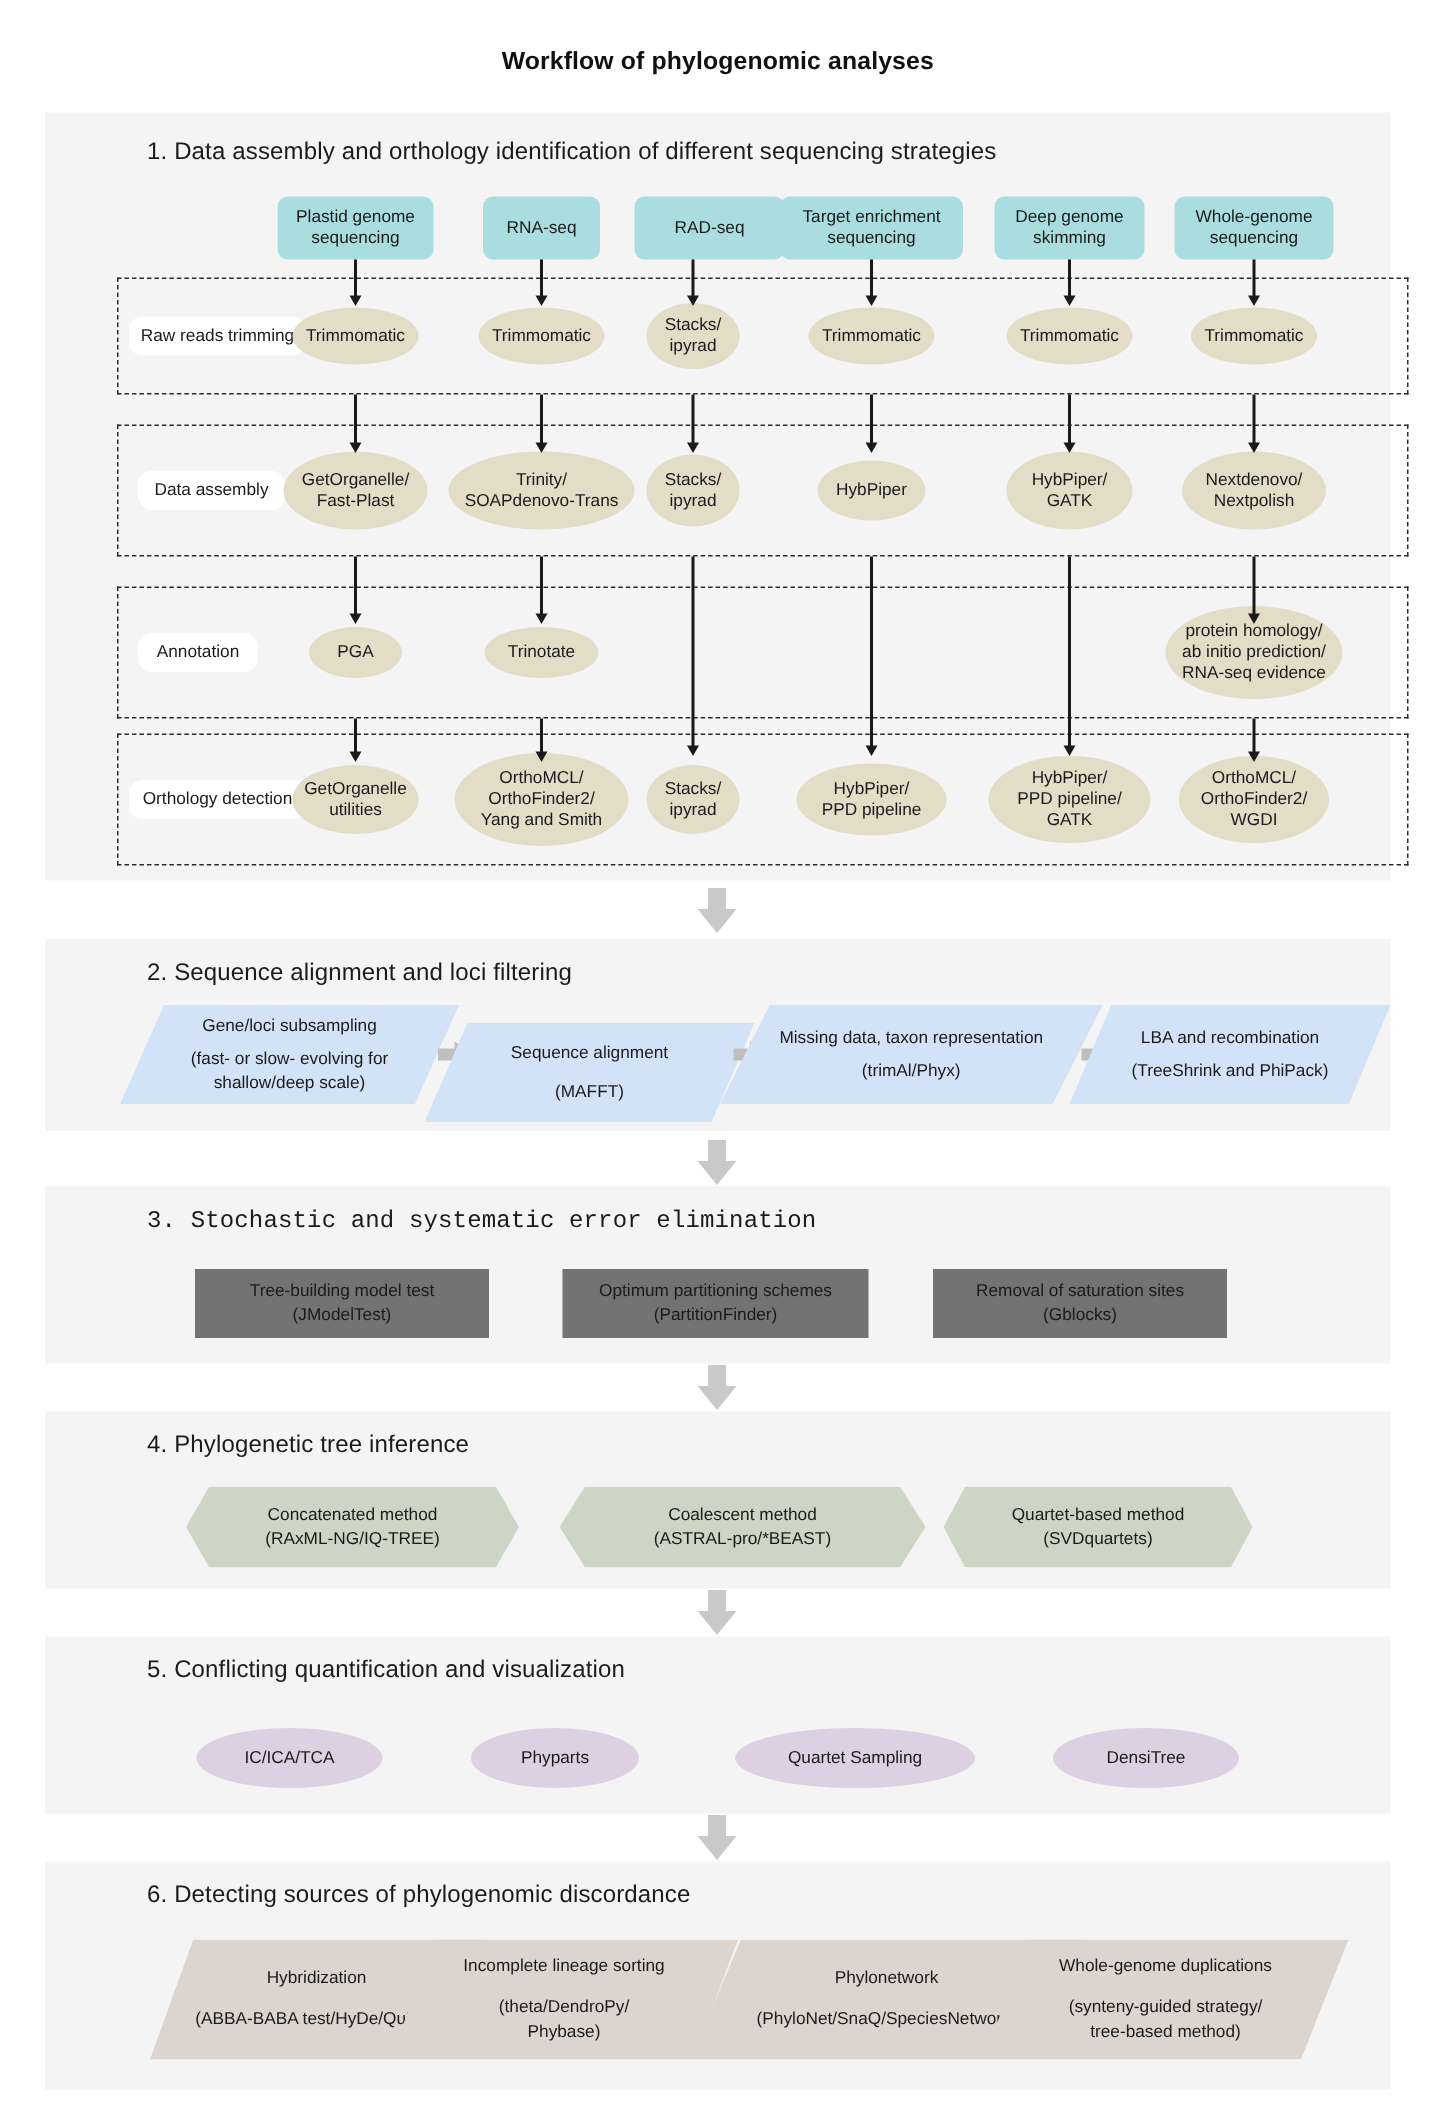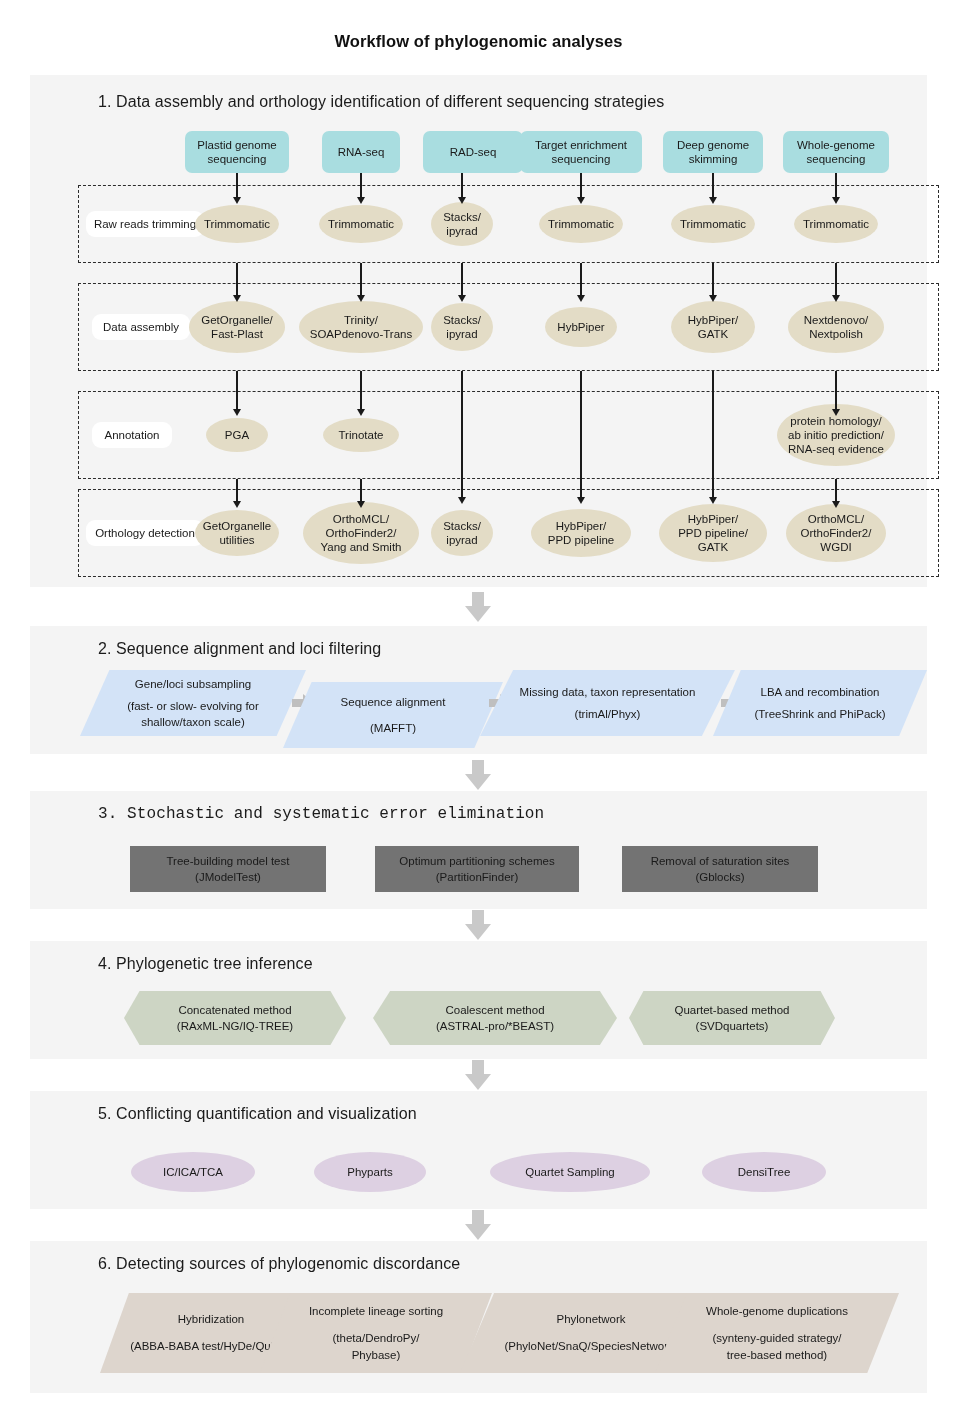--- a/index.html
+++ b/index.html
@@ -329,21 +329,21 @@
     <div class="head"></div>
 </div>
 
 <div class="panel" id="sec2">
   <div class="panel-title" style="top:14px;">2. Sequence alignment and loci filtering</div>
   <div id="sec2-dyn">
       <div class="para" style="left: 50px; top: 44px; width: 226px;">
         <div>
           <div>Gene/loci subsampling</div>
           <div style="margin-top: 6px;">(fast- or slow- evolving for</div>
-          <div>shallow/taxon scale)</div>
+          <div>shallow/deep scale)</div>
         </div>
       </div>
       <div class="minarrow" style="left: 262px; top: 68px;">
         <div class="s"></div>
         <div class="h"></div>
       </div>
       <div class="para" style="left: 253px; top: 56px; width: 220px;">
         <div>
           <div>Sequence alignment</div>
           <div style="margin-top: 10px;">(MAFFT)</div>

